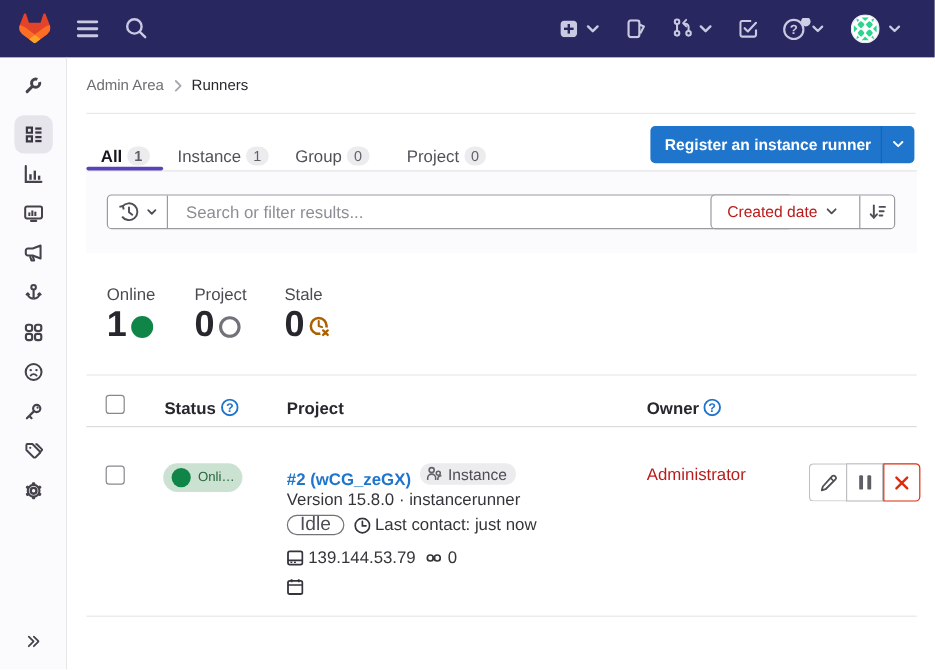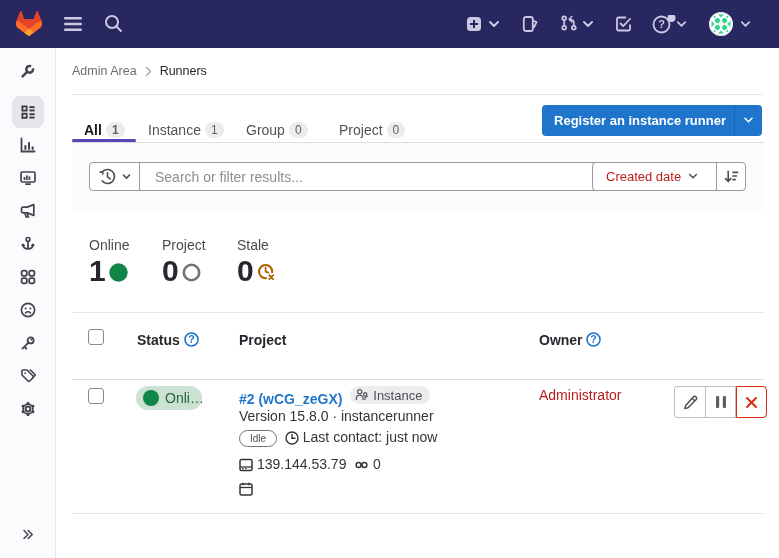--- a/index.html
+++ b/index.html
@@ -42,30 +42,30 @@
 #sortdd { position:absolute; left:520px; top:19px; width:154px; height:29px; background:#fff; border:1px solid #9b9aa1; border-radius:4px; display:flex; align-items:center; }
 #sortdd .lbl { flex:1; font-size:13px; color:#b91c1c; padding-left:13px; display:flex; align-items:center; }
 #sortbtn { width:29px; height:100%; border-left:1px solid #9b9aa1; display:flex; align-items:center; justify-content:center; }
 
 
 .stat { position:absolute; top:189px; }
 .stat .lab { font-size:14px; color:#4c4b52; margin-bottom:3px; }
 .stat .num { font-size:30px; font-weight:700; color:#28272d; line-height:30px; display:flex; align-items:center; gap:3px; }
 
 
-#thead { position:absolute; left:16px; top:264px; width:692px; height:68px; border-top:1px solid #e8e8ea; border-bottom:1px solid #dcdcde; font-size:14px; font-weight:700; color:#28272d; }
+#thead { position:absolute; left:16px; top:264px; width:692px; height:44px; border-top:1px solid #e8e8ea; border-bottom:1px solid #dcdcde; font-size:14px; font-weight:700; color:#28272d; }
 .cb { position:absolute; width:16px; height:16px; background:#fff; border:1px solid #89888d; border-radius:3px; }
 #trow { position:absolute; left:16px; top:318px; width:692px; height:148px; border-bottom:1px solid #e8e8ea; font-size:14px; color:#35343a; }
 .qicon { display:inline-block; vertical-align:-2px; }
 
-.badge-green { position:absolute; left:64px; top:20px; width:66px; height:24px; background:#cbe2d2; border-radius:12px; display:flex; align-items:center; color:#24663b; font-size:14px; }
+.badge-green { position:absolute; left:64px; top:20px; width:66px; height:24px; background:#cbe2d2; border-radius:12px; display:flex; align-items:center; color:#24663b; font-size:11px; }
 .badge-green .dot { width:16px; height:16px; border-radius:50%; background:#108548; margin:0 6px 0 7px; flex:0 0 16px; }
 .rlink { color:#1f75cb; font-weight:700; font-size:14px; }
 .badge-gray { display:inline-flex; align-items:center; gap:4px; background:#ececef; color:#4f4d55; border-radius:9px; font-size:13px; height:18px; padding:0 8px 0 5px; vertical-align:2px; }
-.pill-idle { display:inline-block; border:1px solid #737278; color:#4f4d55; border-radius:9px; font-size:10px; line-height:15px; padding:0 10px; }
+.pill-idle { display:inline-block; border:1px solid #737278; color:#4f4d55; border-radius:9px; font-size:16px; line-height:15px; padding:0 10px; }
 
 .actions { position:absolute; right:-3px; top:20px; height:32px; display:flex; }
 .abtn { width:31px; height:32px; background:#fff; border:1px solid #bfbfc3; display:flex; align-items:center; justify-content:center; }
 .abtn.first { border-radius:4px 0 0 4px; border-right:none; }
 .abtn.mid { }
 .abtn.del { border:1px solid #db2c0d; border-radius:0 4px 4px 0; }
 </style>
 </head>
 <body>
 <div id="app">

